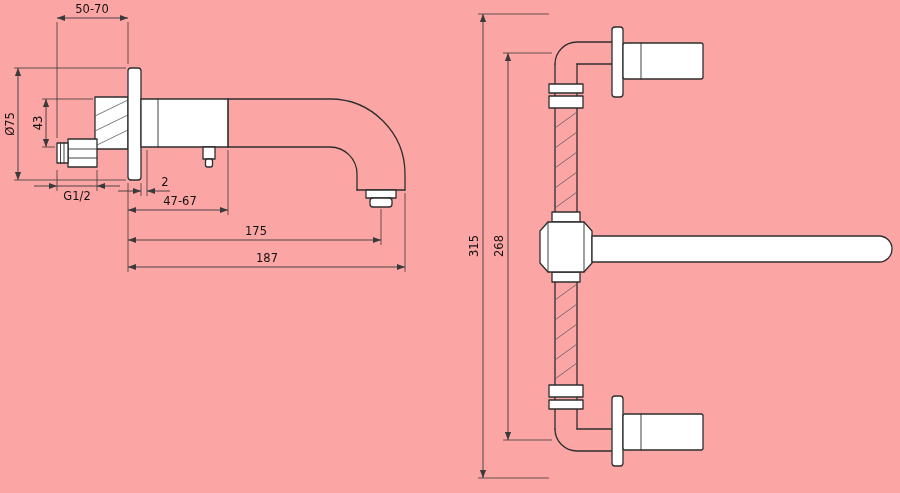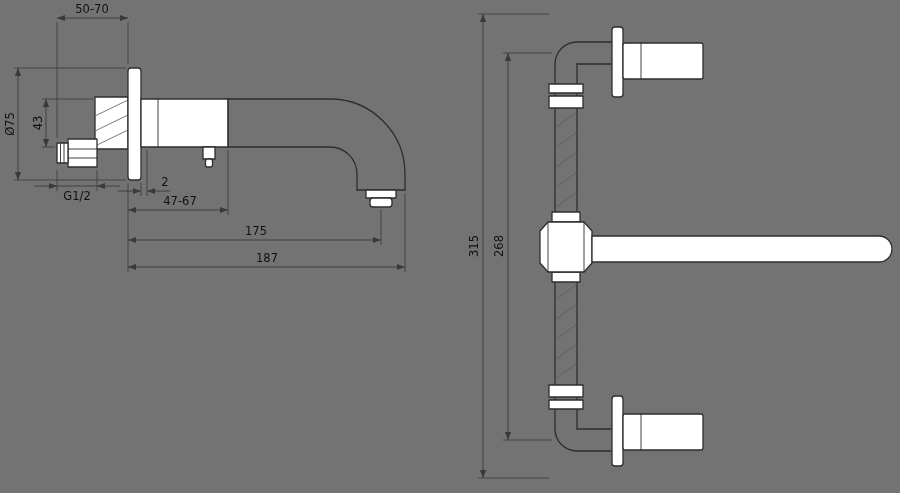--- a/index.html
+++ b/index.html
@@ -1,17 +1,17 @@
 <!DOCTYPE html>
 <html><head>
 <meta charset="utf-8">
 <style>
   html,body{margin:0;padding:0;background:#f3f3f3;}
   .stage{
-    width:900px;height:493px;background:#737373;position:relative;
+    width:900px;height:493px;background:#fca5a5;position:relative;
     font-family:"DejaVu Sans","Liberation Sans",sans-serif;overflow:hidden;
   }
   svg{display:block}
   .out{fill:none;stroke:#2e2e2e;stroke-width:1.3;stroke-linejoin:round;stroke-linecap:round}
   .outf{fill:#ffffff;stroke:#2e2e2e;stroke-width:1.3;stroke-linejoin:round}
   .thin{fill:none;stroke:#2e2e2e;stroke-width:0.9;stroke-linecap:round}
   .hatch{fill:none;stroke:#5a5a5a;stroke-width:0.8;stroke-linecap:round}
   .ext{fill:none;stroke:#3a3a3a;stroke-width:0.8}
   .dim{fill:none;stroke:#3a3a3a;stroke-width:0.9}
   text.dimtxt{font-size:11.5px;fill:#111111;font-family:"DejaVu Sans","Liberation Sans",sans-serif}

